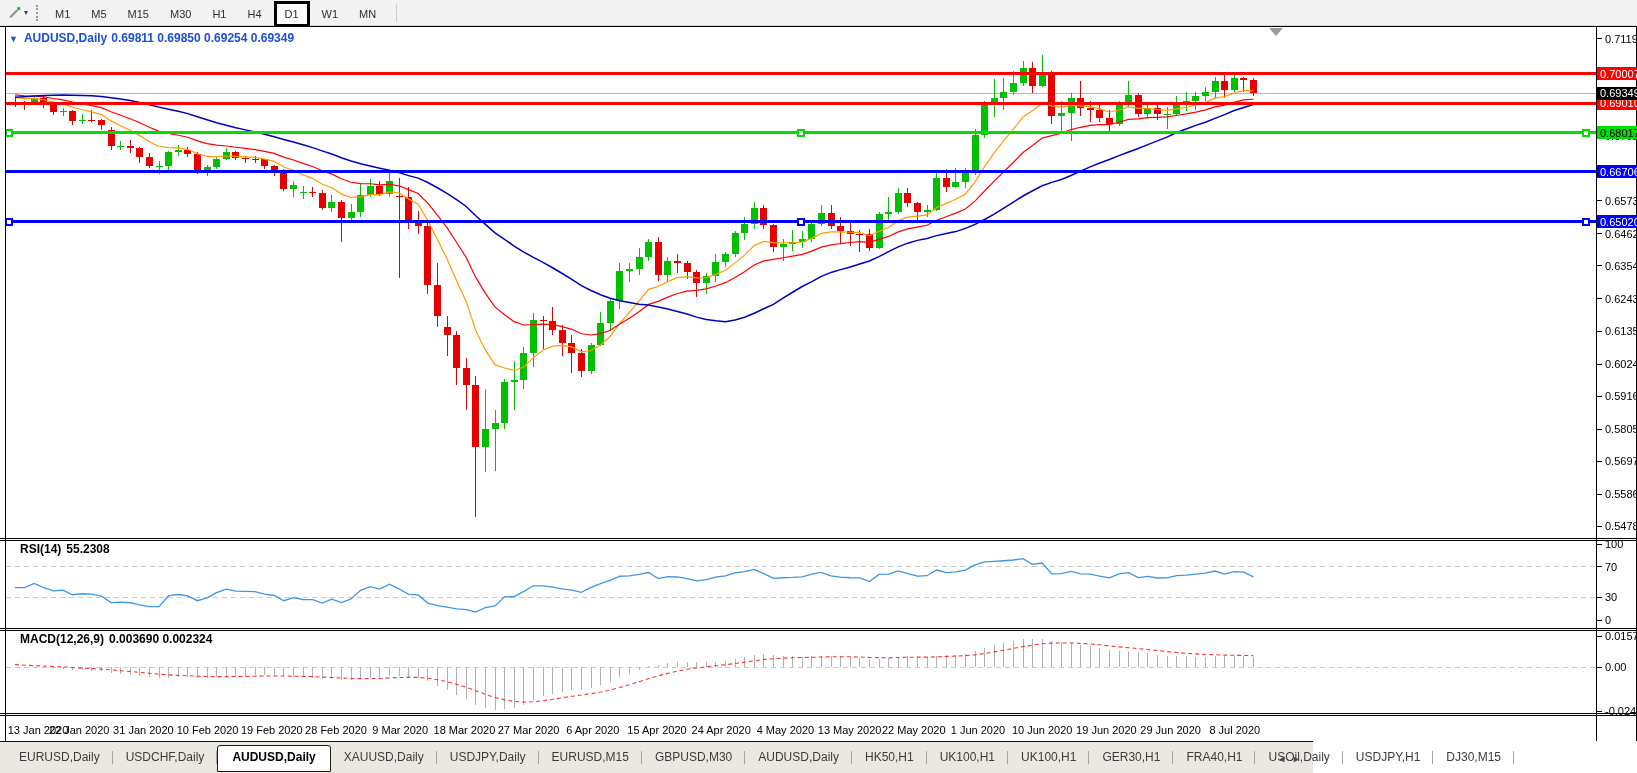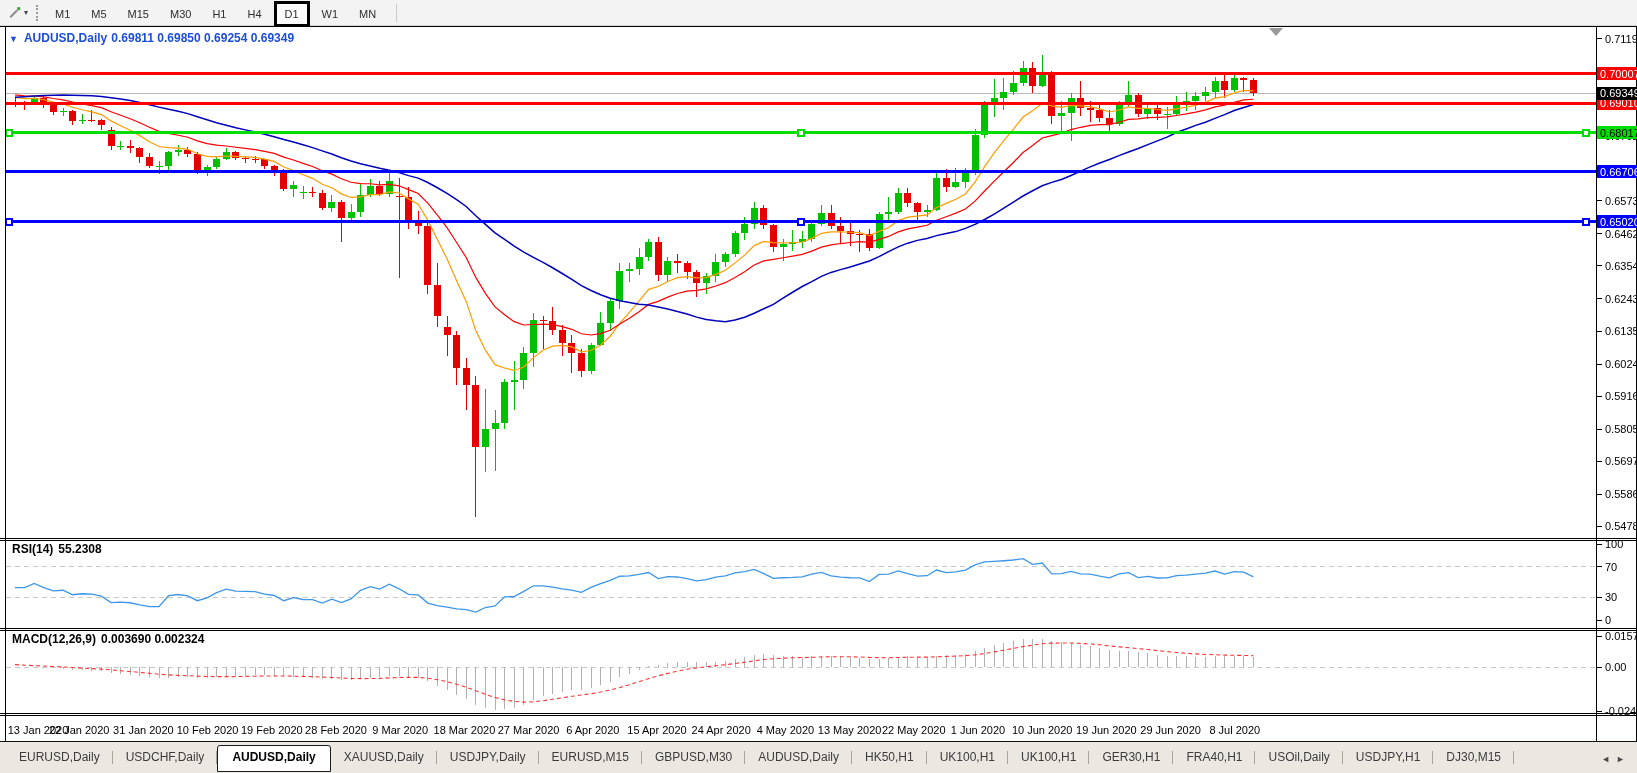--- a/index.html
+++ b/index.html
@@ -10,27 +10,27 @@
   .tool-ico{width:18px;height:18px;margin-left:5px;display:flex;align-items:center;justify-content:center;}
   .caret{font-size:8px;color:#444;margin:0 4px 0 1px;}
   .grip{height:16px;border-left:2px dotted #9a9a9a;margin:0 8px 0 4px;}
   .tfbtn{font-size:11px;color:#2e2e2e;padding:4px 8px;margin-right:3px;border:1px solid transparent;cursor:default;}
   .tfbtn.sel{background:#fcfcfc;border:3px solid #000000;}
   .tbsep{height:18px;border-left:1px solid #cccccc;margin:0 8px;}
   
   #chart-title{position:absolute;left:9px;top:31px;font-size:12px;font-weight:700;color:#1d4ed8;z-index:5;}
   #chart-title .menu-tri{font-size:9px;margin-right:6px;font-weight:400;}
   #chart-title span{margin-right:4px;}
-  .ind-label{position:absolute;left:12px;font-size:12px;font-weight:700;color:#000;z-index:5;background:rgba(255,255,255,.0);}
+  .ind-label{position:absolute;left:20px;font-size:12px;font-weight:700;color:#000;z-index:5;background:rgba(255,255,255,.0);}
   #rsi-label{top:542px;}
   #macd-label{top:632px;}
   .ind-label span{margin-right:5px;}
   svg text{font-family:"Liberation Sans",sans-serif;}
   
-  #tabbar{position:absolute;left:0;top:741px;width:1637px;height:32px;background:#eae8e1;
+  #tabbar{position:absolute;left:0;top:741px;width:1313px;height:32px;background:#eae8e1;
     border-top:1px solid #111;box-sizing:border-box;display:flex;align-items:flex-start;padding:3px 0 0 6px;}
   .tab{position:relative;font-size:12px;color:#3c3c3c;padding:5px 13px 5px 13px;white-space:nowrap;cursor:default;}
   .tab:not(.active)::after{content:"";position:absolute;right:0;top:6px;height:13px;border-right:1px solid #a8a59c;}
   .tab.active{background:#fff;border:1px solid #1c1c1c;border-radius:3px 3px 0 0;font-weight:700;color:#000;
     padding:4px 14px 7px 14px;margin-top:0px;}
   #tabnav{position:absolute;right:6px;top:12px;font-size:9px;color:#4a4a4a;letter-spacing:6px;}
 </style>
 </head>
 <body>
 

